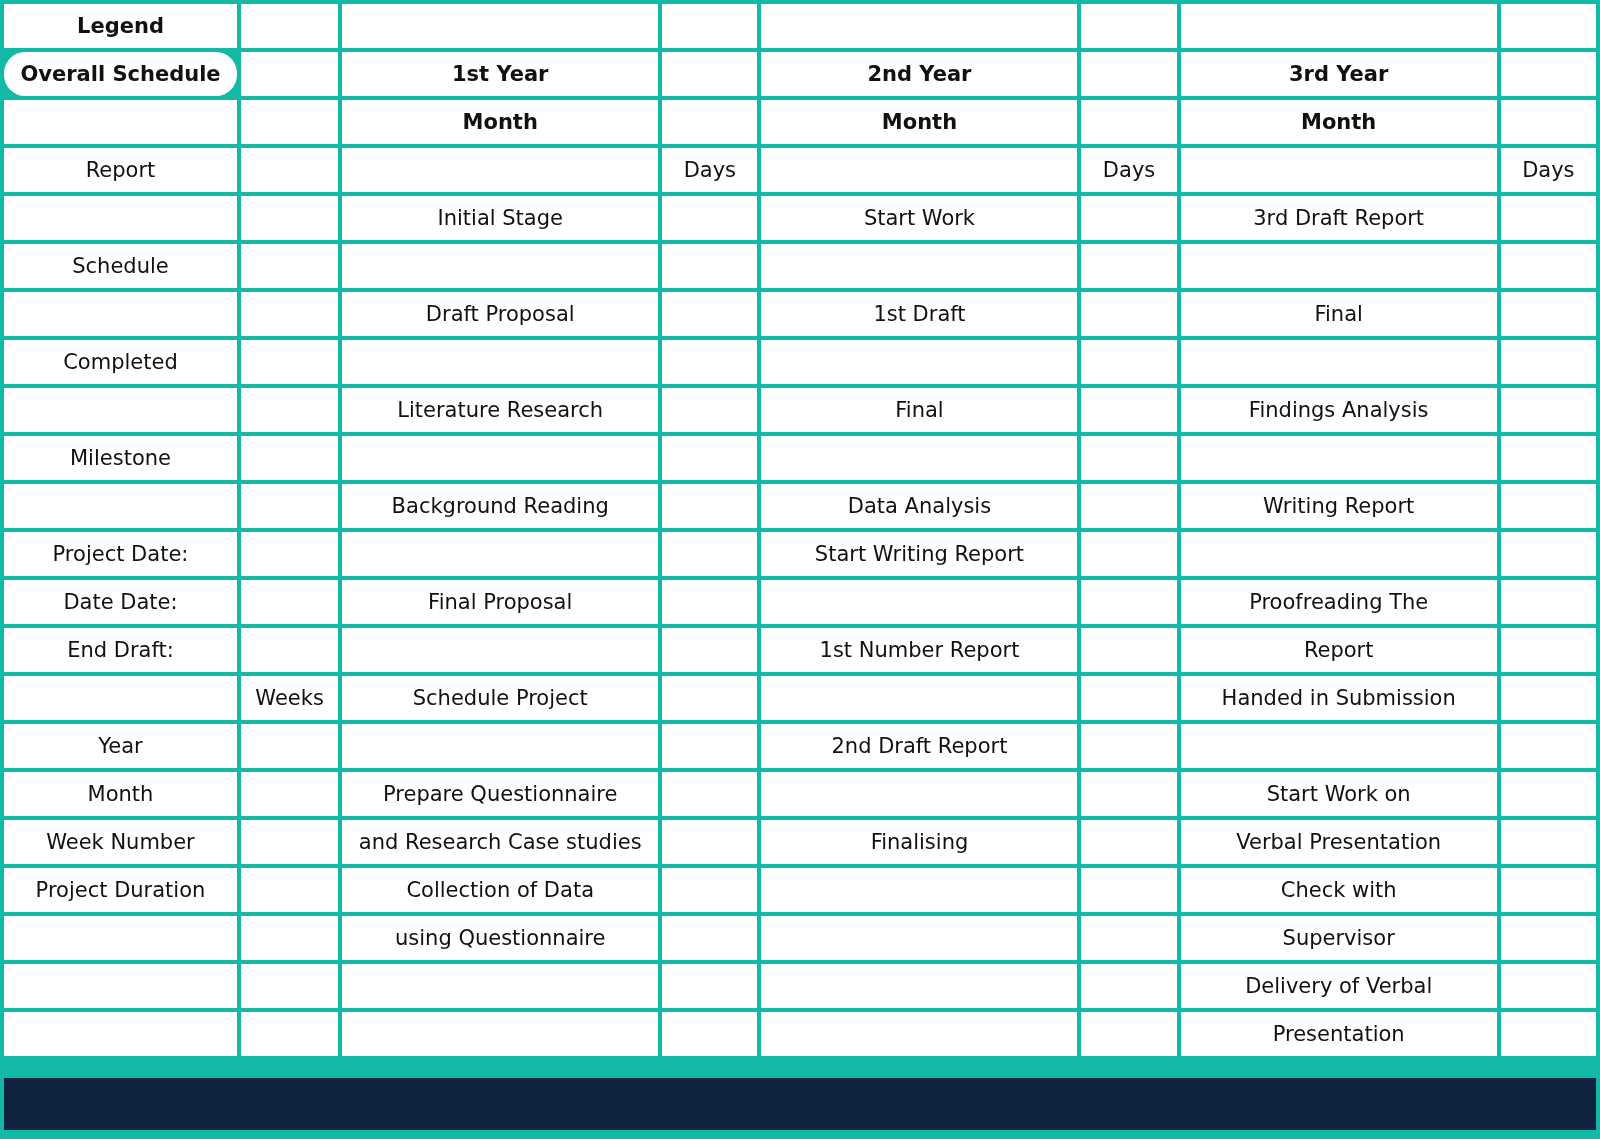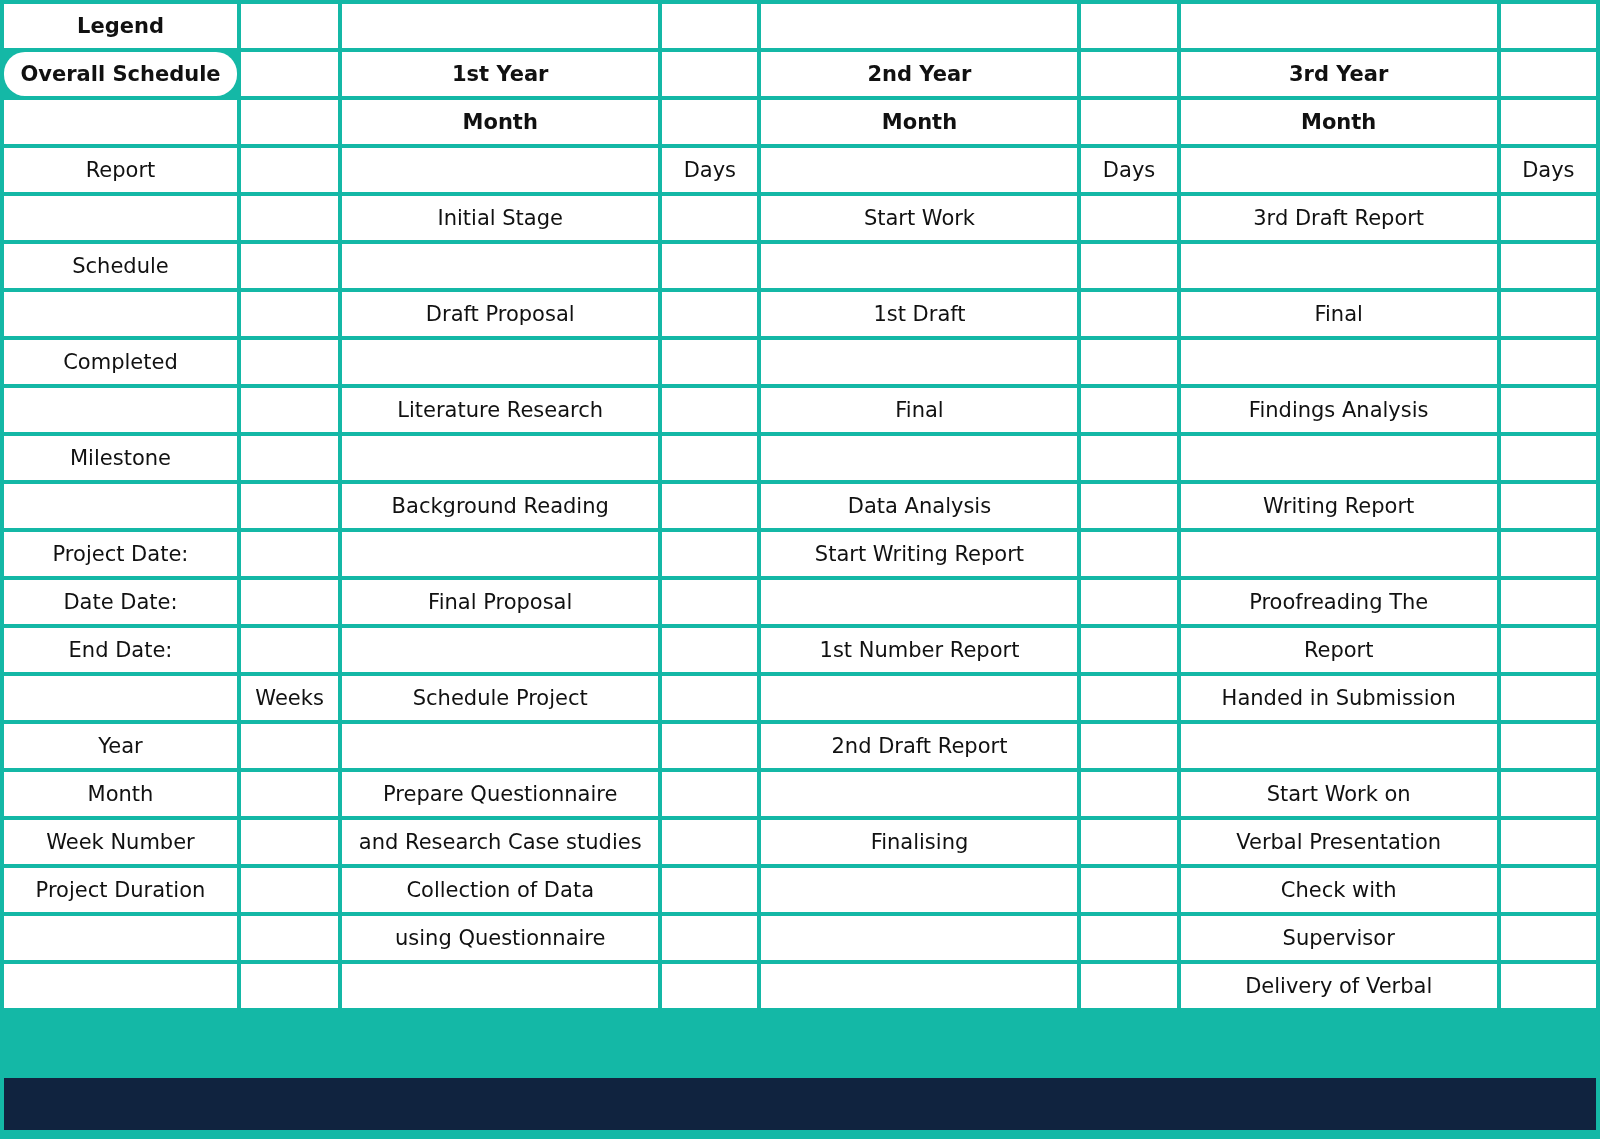--- a/index.html
+++ b/index.html
@@ -262,21 +262,21 @@
         <td class="empty"></td>
         <td>Final Proposal</td>
         <td class="empty"></td>
         <td></td>
         <td class="empty"></td>
         <td>Proofreading The</td>
         <td class="empty"></td>
       </tr>
 
       <tr>
-        <td class="label">End Date:</td>
+        <td class="label">End Draft:</td>
         <td class="empty"></td>
         <td></td>
         <td class="empty"></td>
         <td>1st Number Report</td>
         <td class="empty"></td>
         <td>Report</td>
         <td class="empty"></td>
       </tr>
 
       <tr>
@@ -349,19 +349,29 @@
         <td class="empty"></td>
         <td class="empty"></td>
         <td></td>
         <td class="empty"></td>
         <td></td>
         <td class="empty"></td>
         <td>Delivery of Verbal</td>
         <td class="empty"></td>
       </tr>
 
+      <tr>
+        <td class="empty"></td>
+        <td class="empty"></td>
+        <td></td>
+        <td class="empty"></td>
+        <td></td>
+        <td class="empty"></td>
+        <td>Presentation</td>
+        <td class="empty"></td>
+      </tr>
 
     </tbody>
   </table>
 
   <div id="footer-bar"></div>
 
 </div>
 
 </body></html>

